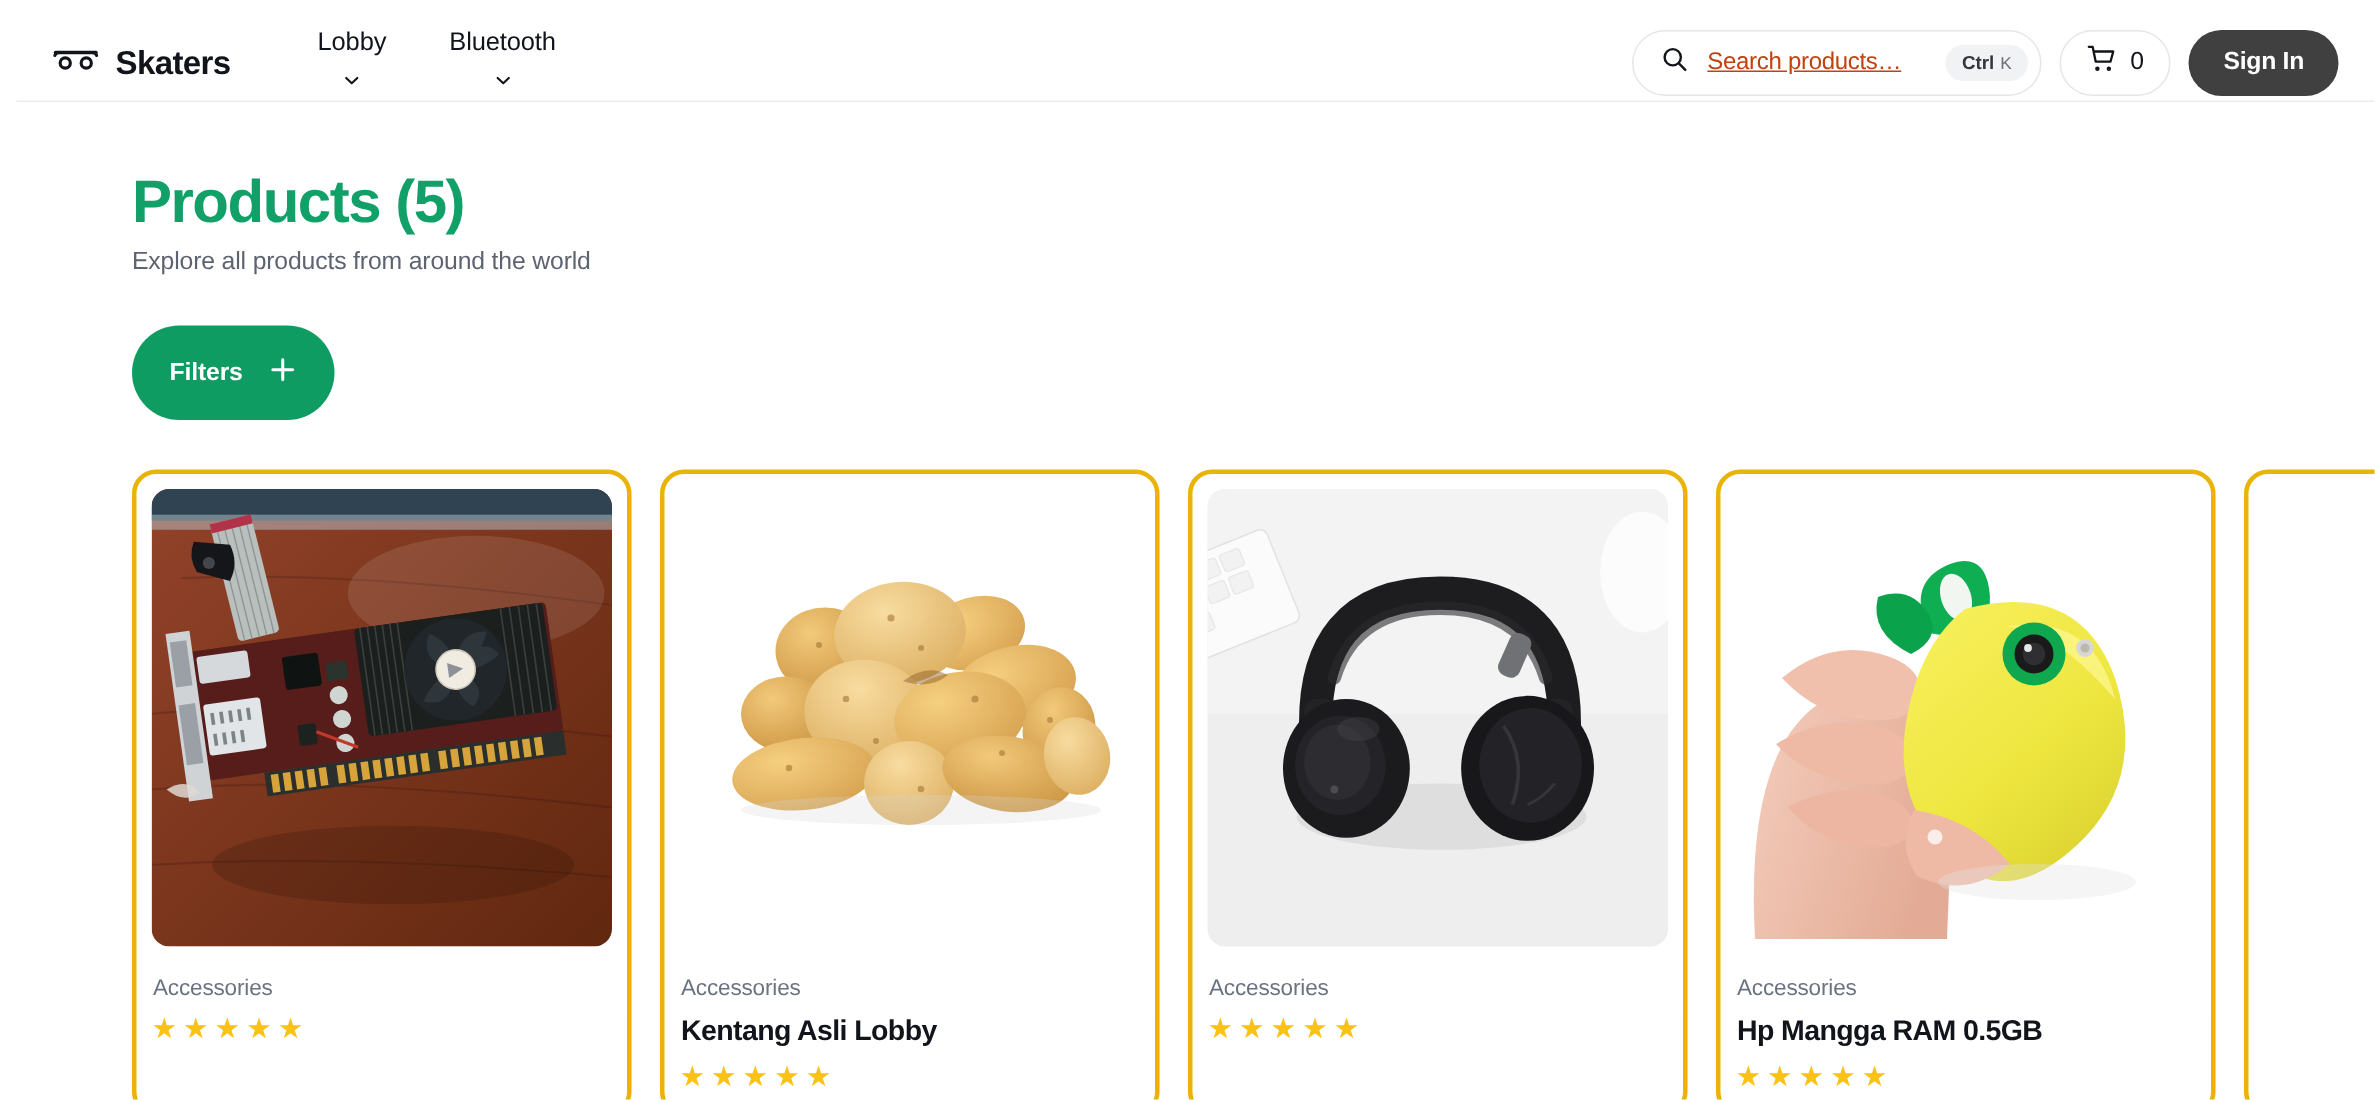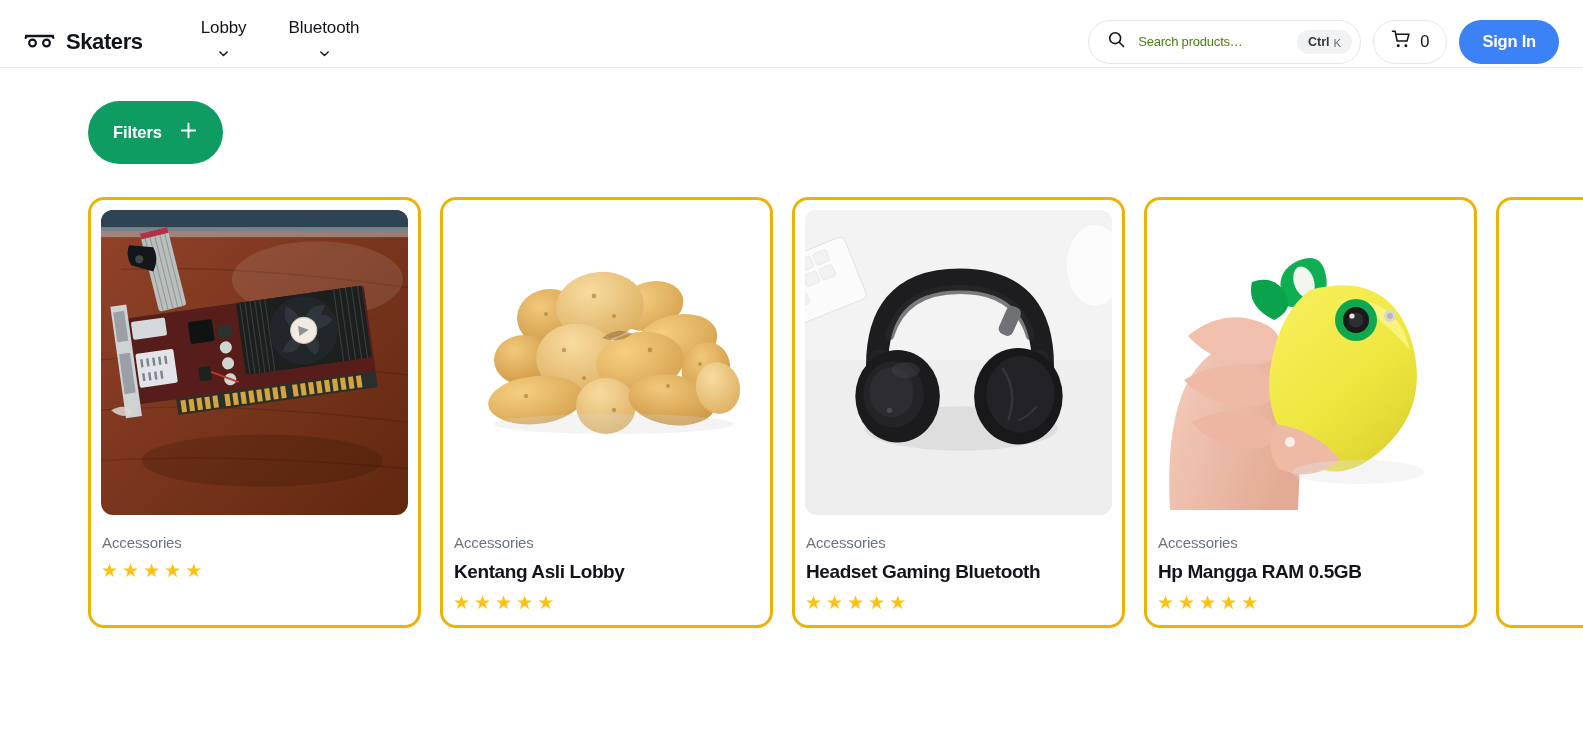--- a/index.html
+++ b/index.html
@@ -13,20 +13,21 @@
 
   
   .header {
     height: 68px;
     border-bottom: 1px solid #ececee;
     display: flex;
     align-items: center;
     padding: 16px 24px 0 24px;
     background: #fff;
     position: relative;
+    margin-left: 11px;
   }
   .brand { display: flex; align-items: center; gap: 11px; margin-right: 58px; }
   .brand-name {
     font-size: 22px; font-weight: 700; color: #12141b;
     letter-spacing: -0.4px;
   }
   .nav { display: flex; align-items: center; gap: 42px; }
   .nav-item {
     display: flex; align-items: center; gap: 7px;
     font-size: 17px; color: #12141b; font-weight: 400;
@@ -40,42 +41,42 @@
   }
   .search-box {
     display: flex; align-items: center; gap: 12px;
     height: 44px; width: 273px;
     border: 1px solid #e6e6e9; border-radius: 999px;
     padding: 0 8px 0 18px;
     background: #fff;
     cursor: text;
   }
   .search-placeholder {
-    font-size: 13px; color: #4d7c0f; flex: 1;
-    letter-spacing: -0.2px; white-space: nowrap; overflow: hidden;
+    font-size: 16px; color: #c2410c; flex: 1;
+    letter-spacing: -0.2px; white-space: nowrap; overflow: hidden; text-decoration: underline;
   }
   .kbd {
     background: #f1f2f4; border-radius: 999px;
     padding: 5px 11px; display: flex; align-items: flex-end; gap: 4px;
     white-space: nowrap;
   }
   .kbd .k1 { font-size: 12.5px; font-weight: 700; color: #33363f; }
   .kbd .k2 { font-size: 11.5px; font-weight: 400; color: #6b6e78; }
 
   .cart-pill {
     display: flex; align-items: center; gap: 8px;
     height: 44px; padding: 0 17px;
     border: 1px solid #e6e6e9; border-radius: 999px;
     cursor: pointer; background: #fff;
   }
   .cart-count { font-size: 16.5px; color: #12141b; }
 
   .signin-btn {
     height: 44px; padding: 0 23px;
-    background: #3b82f6; color: #fff;
+    background: #404040; color: #fff;
     border: none; border-radius: 999px;
     font-size: 16.5px; font-weight: 700;
     font-family: inherit; cursor: pointer;
     letter-spacing: -0.2px;
   }
 
   
   .page { padding: 0 24px; }
   .page-head { padding: 46px 0 0 64px; }
   .page-title {
@@ -200,20 +201,24 @@
       </span>
       <span class="cart-count">0</span>
     </div>
 
     <button class="signin-btn">Sign In</button>
   </div>
 </div>
 
 <div class="page">
 
+  <div class="page-head">
+    <div class="page-title">Products (5)</div>
+    <div class="page-sub">Explore all products from around the world</div>
+  </div>
 
   <div class="filters-row">
     <button class="filters-btn">
       <span>Filters</span>
       <span>
         <svg width="19" height="19" viewBox="0 0 20 20" fill="none">
           <path d="M10 3 V17 M3 10 H17" stroke="#ffffff" stroke-width="2.1" stroke-linecap="round"></path>
         </svg>
       </span>
     </button>
@@ -444,21 +449,20 @@
           <circle cx="84" cy="200" r="2.6" fill="#4b4b52"></circle>
 
           <ellipse cx="212" cy="186" rx="44" ry="48" fill="#18181b"></ellipse>
           <ellipse cx="214" cy="184" rx="34" ry="38" fill="#232327"></ellipse>
           <path d="M196 158 q16 22 6 52" stroke="#35353a" stroke-width="2.4" fill="none"></path>
           <path d="M212 210 q10 -4 18 -14" stroke="#35353a" stroke-width="2" fill="none"></path>
           <ellipse cx="100" cy="160" rx="14" ry="8" fill="#4a4a50" opacity="0.35"></ellipse>
         </svg>
       </div>
       <div class="card-cat">Accessories</div>
-      <div class="card-title">Headset Gaming Bluetooth</div>
       <div class="stars">★★★★★</div>
     </div>
 
     <div class="card">
       <div class="card-img" style="background:#fff">
         <svg viewBox="0 0 305 305" preserveAspectRatio="xMidYMid meet">
           <rect width="305" height="305" fill="#ffffff"></rect>
           <defs>
             <linearGradient id="skin" x1="0" y1="0" x2="1" y2="0.4">
               <stop offset="0" stop-color="#f4cdbc"></stop>

